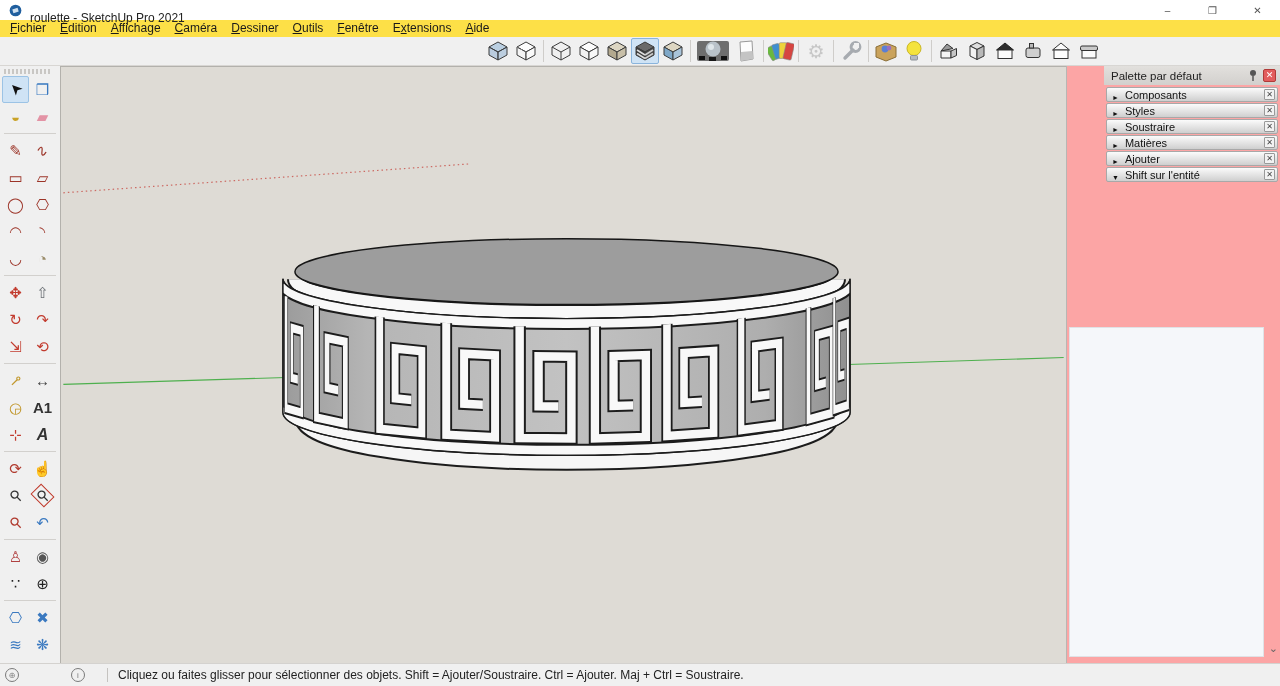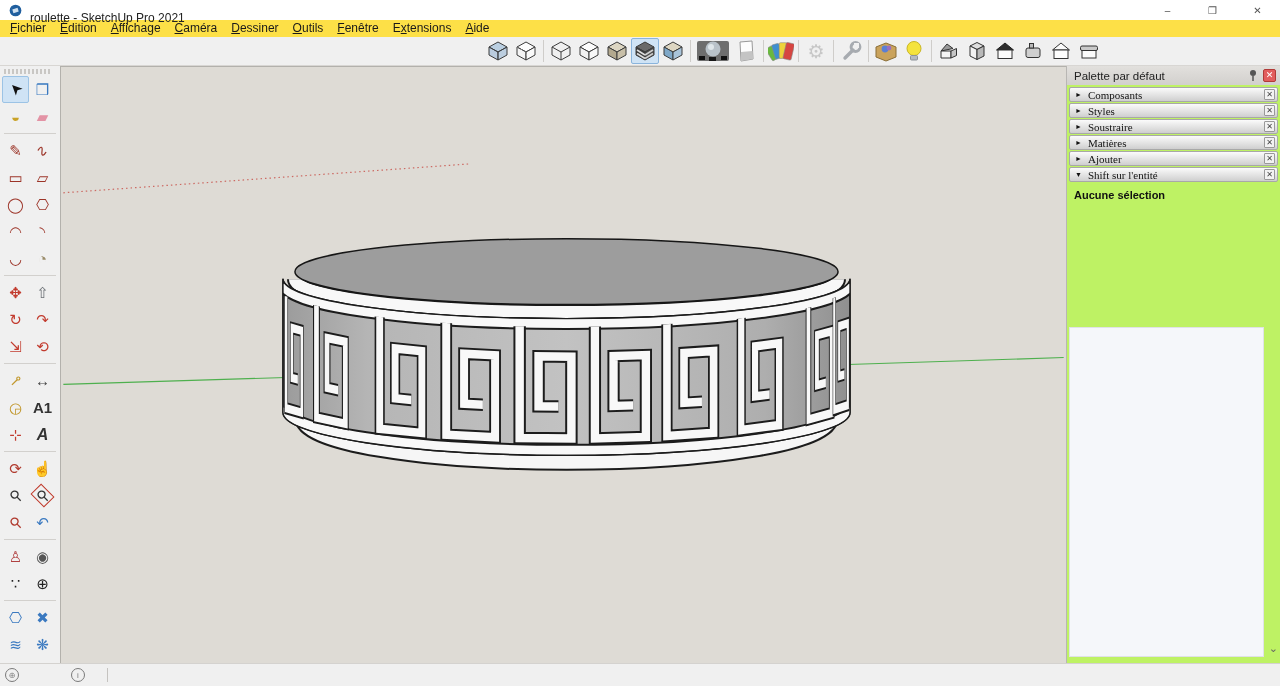--- a/index.html
+++ b/index.html
@@ -41,30 +41,30 @@
   .lt-cell.redbox span{ outline:1px solid #c0392b; outline-offset:1px; }
   .lt-sep { width:52px; height:1px; background:#d2d0cd; margin:3px 2px; }
 
   
   .canvas { position:absolute; left:60px; top:0; width:1006px; height:597px;
     background:#dedbd5; border-left:1px solid #b3b1ac; border-top:1px solid #b3b1ac; }
   .canvas svg { display:block; width:100%; height:100%; }
 
   
   .panel { position:absolute; left:1066px; top:0; width:214px; height:597px;
-    background:#bef264; border-left:1px solid #b8b6b3; }
+    background:#fca5a5; border-left:1px solid #b8b6b3;padding-left:37px; }
   .panel-header { height:19px; background:linear-gradient(#e2e0dd,#d2d0cd); display:flex;
     align-items:center; padding:0 4px 0 7px; position:relative; }
   .panel-title { font-size:11.5px; color:#222; }
   .pin { position:absolute; right:22px; top:3px; width:10px; height:13px; }
   .panel-close { position:absolute; right:4px; top:3px; width:13px; height:13px; background:#e25d5d;
     border:1px solid #b03a38; border-radius:2px; color:#fff; font-size:9px; line-height:11px; text-align:center; }
   .sections { padding:2px 2px 0 2px; }
   .sec-bar { height:15px; margin-bottom:1px; border:1px solid #a8a8a8; border-radius:2px;
-    background:linear-gradient(#fbfbfb,#cfcfcf); display:flex; align-items:center; position:relative;font-family:Liberation Serif, serif; }
+    background:linear-gradient(#fbfbfb,#cfcfcf); display:flex; align-items:flex-end; position:relative; }
   .sec-arrow { font-size:7px; color:#111; margin:0 6px 0 5px; }
   .sec-label { font-size:11px; color:#111; }
   .sec-close { position:absolute; right:2px; top:1px; width:11px; height:11px; border:1px solid #999;
     background:#f2f2f2; border-radius:1px; font-size:8px; line-height:9px; text-align:center; color:#444; }
   .entity-status { font-size:11px; font-weight:bold; color:#111; padding:6px 0 0 7px; }
   .panel-content { position:absolute; left:2px; top:261px; width:195px; height:330px;
     background:#f5f7fa; border:1px solid #e0e2e6; }
   .scroll-chevron { position:absolute; right:2px; bottom:8px; font-size:11px; color:#666; }
 
   
@@ -487,23 +487,23 @@
           <span class="sec-arrow">►</span>
           <span class="sec-label">Ajouter</span>
           <span class="sec-close">✕</span>
         </div>
         <div class="sec-bar">
           <span class="sec-arrow">▼</span>
           <span class="sec-label">Shift sur l'entité</span>
           <span class="sec-close">✕</span>
         </div>
       </div>
-    <div class="entity-status">Aucune sélection</div>
     <div class="panel-content"></div>
     <div class="scroll-chevron">⌄</div>
   </div>
 </div>
 
 <div class="statusbar">
   <div class="sb-icon geo">⊕</div>
   <div class="sb-icon credit">i</div>
   <div class="sb-sep"></div>
+  <span class="sb-hint">Cliquez ou faites glisser pour sélectionner des objets. Shift = Ajouter/Soustraire. Ctrl = Ajouter. Maj + Ctrl = Soustraire.</span>
 </div>
 
 </body></html>

